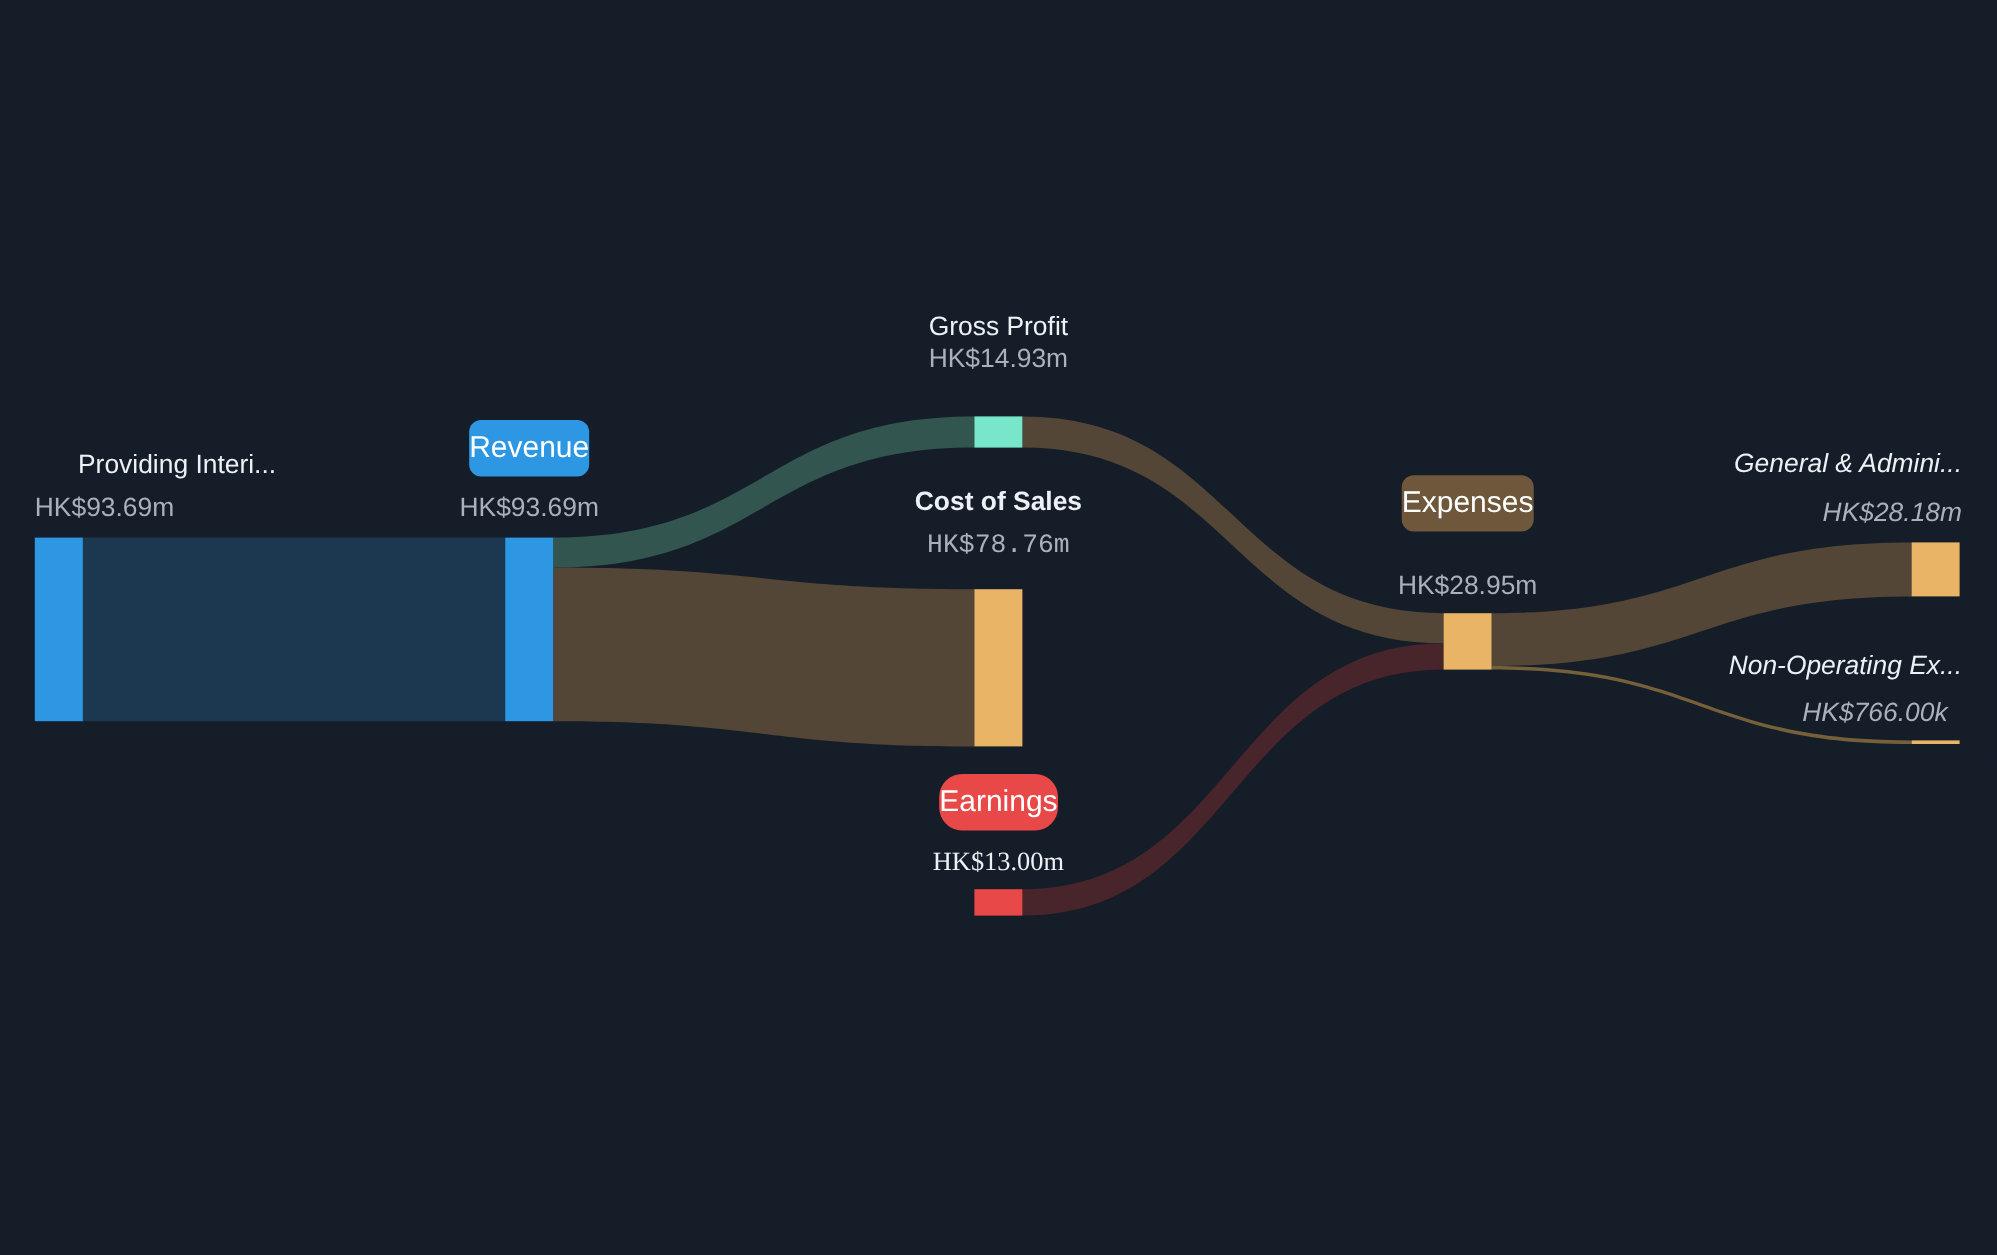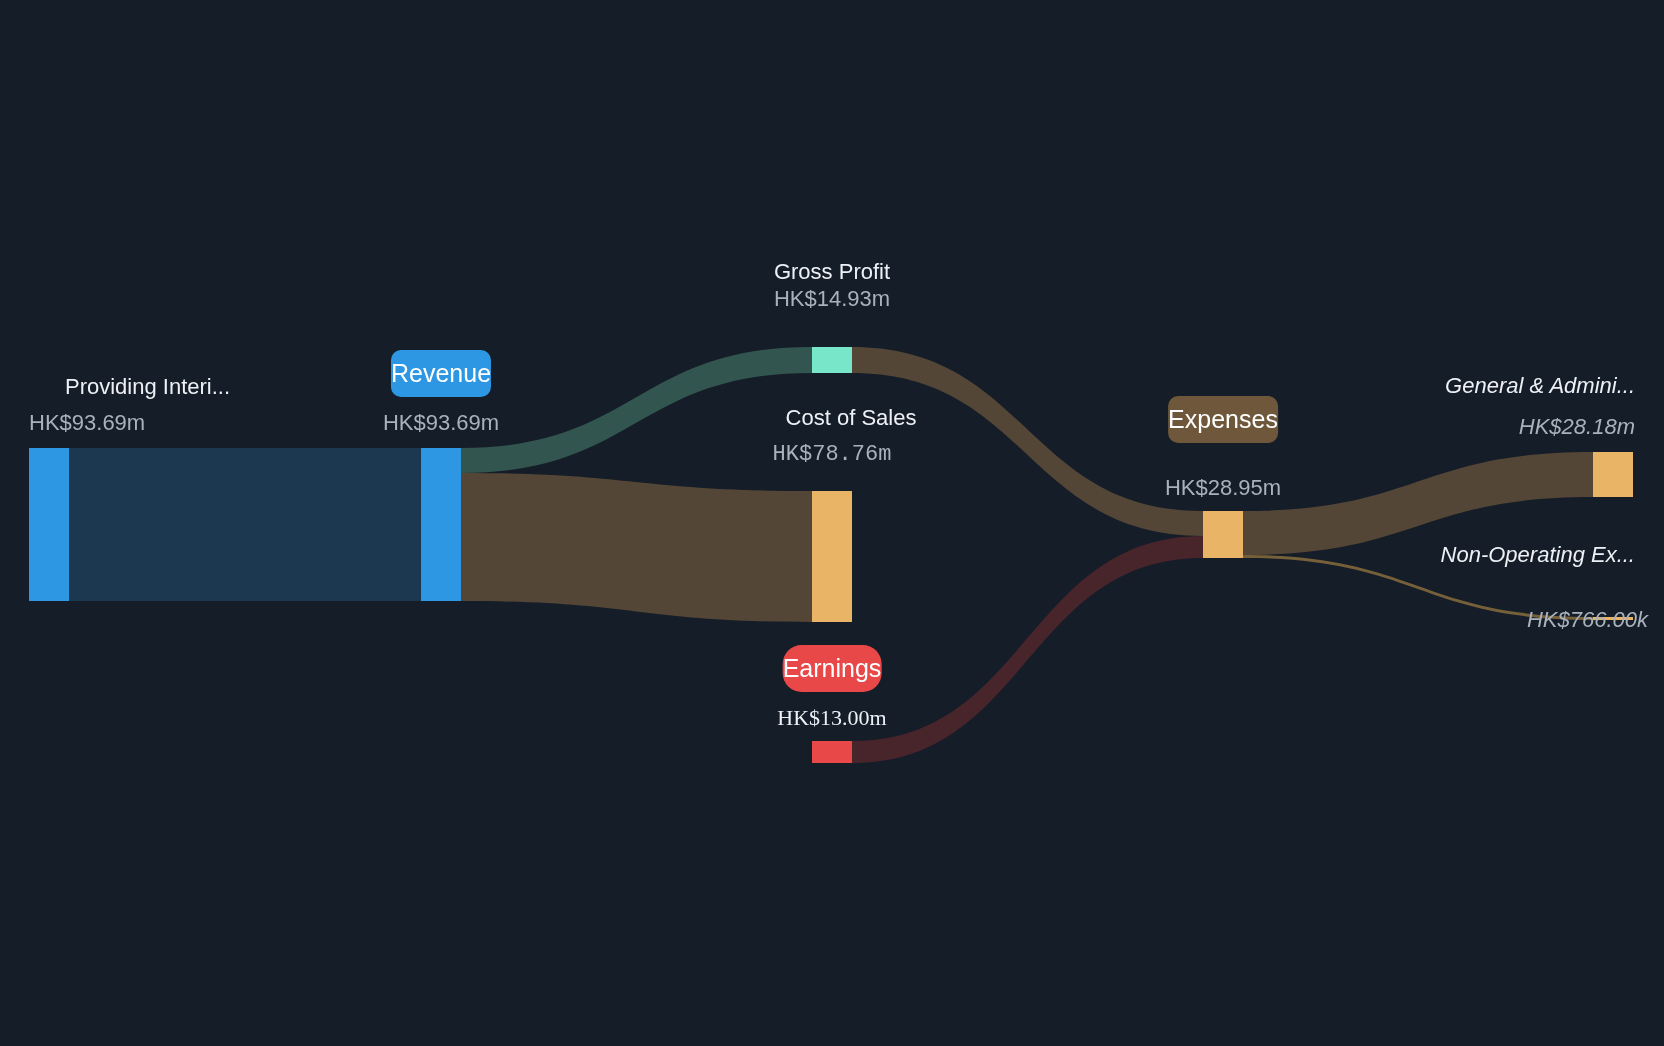--- a/index.html
+++ b/index.html
@@ -68,28 +68,28 @@
 
   <div class="lbl name" style="left:29px; top:372px;margin-left:36px;">Providing Interi...</div>
   <div class="lbl val" style="left:29px; top:408px;">HK$93.69m</div>
 
   <div class="badge" style="left: 441px; top: 350px; background-color: rgb(45, 151, 227);">Revenue</div>
   <div class="lbl val center" style="left:441px; top:408px;">HK$93.69m</div>
 
   <div class="lbl name center" style="left:832px; top:257px;">Gross Profit</div>
   <div class="lbl val center" style="left:832px; top:284px;">HK$14.93m</div>
 
-  <div class="lbl name center" style="left:851px; top:403px;">Cost of Sales</div>
+  <div class="lbl name center" style="left:832px; top:403px;font-weight:bold;">Cost of Sales</div>
   <div class="lbl val center" style="left:832px; top:440px;font-family:Liberation Mono, monospace;">HK$78.76m</div>
 
   <div class="badge" style="left: 832px; top: 645px; background-color: rgb(233, 72, 72); border-radius: 19px;">Earnings</div>
   <div class="lbl name center" style="left:832px; top:703px;font-family:Liberation Serif, serif;">HK$13.00m</div>
 
   <div class="badge" style="left: 1223px; top: 396px; background-color: rgb(110, 87, 58);">Expenses</div>
   <div class="lbl val center" style="left:1223px; top:473px;">HK$28.95m</div>
 
   <div class="lbl name rightal" style="right:29px; top:371px;">General &amp; Admini...</div>
   <div class="lbl val rightal" style="right:29px; top:412px;margin-left:25px;">HK$28.18m</div>
 
   <div class="lbl name rightal" style="right:29px; top:540px;">Non-Operating Ex...</div>
-  <div class="lbl val rightal" style="right:16px; top:579px;margin-top:26px;">HK$766.00k</div>
+  <div class="lbl val rightal" style="right:41px; top:579px;">HK$766.00k</div>
 
 </div>
 
 </body></html>

